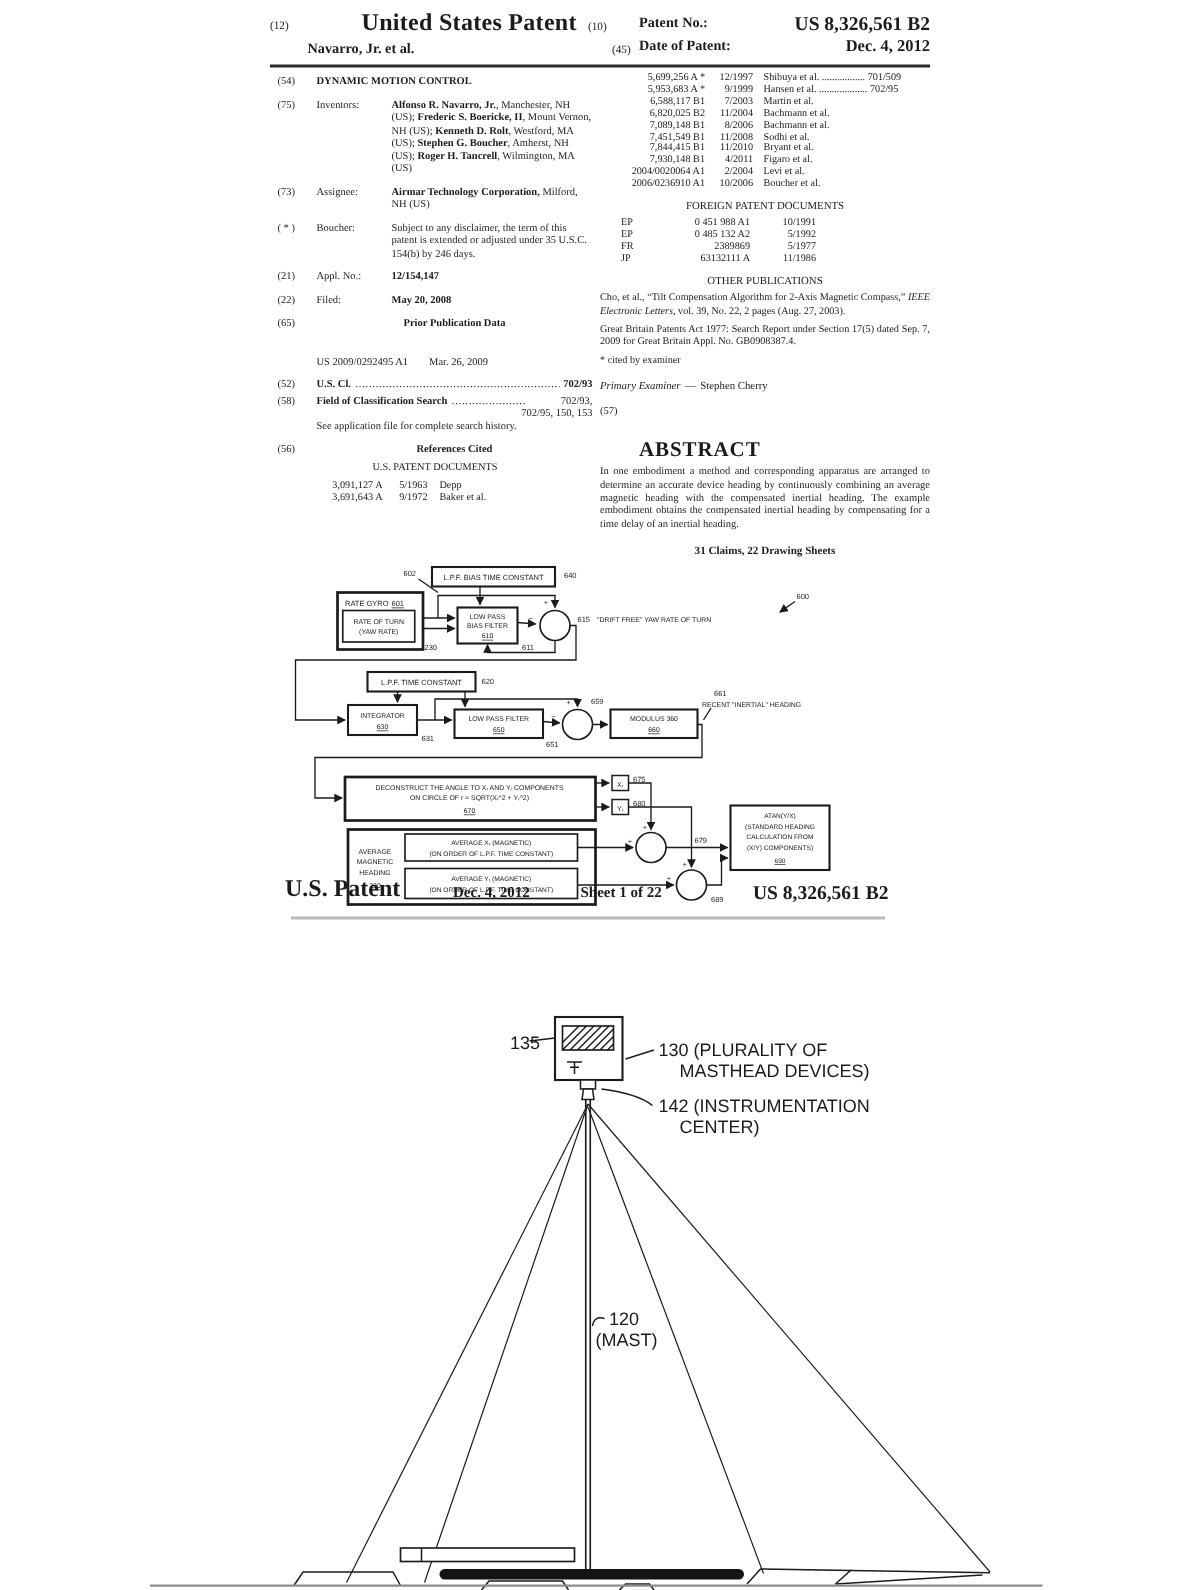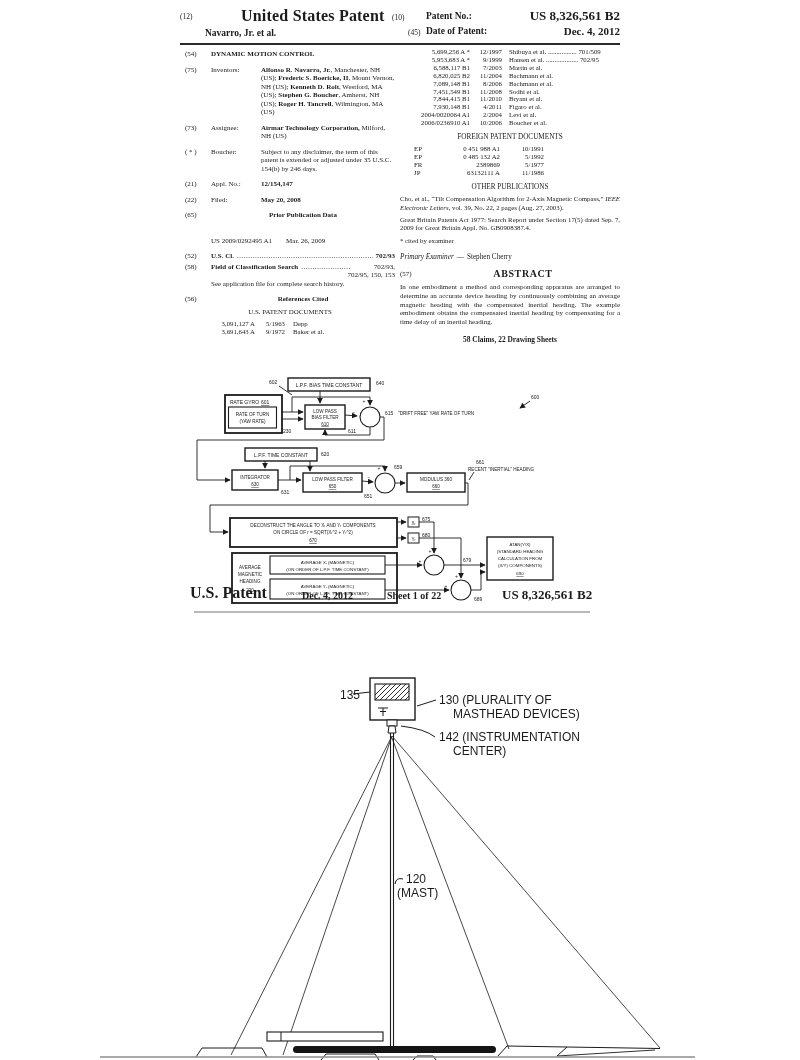--- a/index.html
+++ b/index.html
@@ -38,21 +38,21 @@
   .frow { display:flex; font-size:6.8px; line-height:8px; padding-left:14px; }
   .fcc { width:24px; }
   .fno { width:62px; text-align:right; }
   .fdate { width:44px; text-align:right; }
   .sec-title { text-align:center; font-size:7.2px; margin:6px 0 4px 0; }
   .pub { text-align:justify; font-size:6.8px; line-height:8.1px; margin-bottom:4px; }
   .cited { font-size:6.8px; margin-top:5px; }
   .examiner { font-size:7.2px; margin-top:8px; }
   .examiner .sep { margin:0 3px; }
   .abs-head { display:grid; grid-template-columns:26px 1fr; margin-top:9px; margin-bottom:5px; }
-  .abs-title { text-align:center; font-weight:bold; font-size:10px; letter-spacing:.6px; }
+  .abs-title { font-weight:bold; font-size:14px; letter-spacing:.6px;margin-top:27px; }
   .abstract { text-align:justify; font-size:7px; line-height:8.6px; }
   .claims { text-align:center; font-weight:bold; font-size:7.4px; margin-top:10px; }
   
   svg text { font-family:"Liberation Sans", sans-serif; fill:#1b1b1b; }
   .d5  { font-size:5px; }
   .d46 { font-size:4.6px; }
   .d44 { font-size:4.4px; }
   .boatlabel { font-size:12px; }
   
   #pg-divider { left:194px; top:611px; width:396px; height:1.5px; background:#b9b9b9; }
@@ -232,21 +232,21 @@
   <div class="sec-title">OTHER PUBLICATIONS</div>
   <p class="pub"><span>Cho, et al., “Tilt Compensation Algorithm for 2-Axis Magnetic Compass,” </span><i>IEEE Electronic Letters</i><span>, vol. 39, No. 22, 2 pages (Aug. 27, 2003).</span></p>
   <p class="pub">Great Britain Patents Act 1977: Search Report under Section 17(5) dated Sep. 7, 2009 for Great Britain Appl. No. GB0908387.4.</p>
   <p class="cited">* cited by examiner</p>
   <p class="examiner"><i>Primary Examiner</i><span class="sep">—</span><span>Stephen Cherry</span></p>
   <div class="abs-head">
     <span class="pnum">(57)</span>
     <span class="abs-title">ABSTRACT</span>
   </div>
   <p class="abstract">In one embodiment a method and corresponding apparatus are arranged to determine an accurate device heading by continuously combining an average magnetic heading with the compensated inertial heading. The example embodiment obtains the compensated inertial heading by compensating for a time delay of an inertial heading.</p>
-  <p class="claims">58 Claims, 22 Drawing Sheets</p>
+  <p class="claims">31 Claims, 22 Drawing Sheets</p>
 </div>
 
 <svg class="abs" style="left:180px;top:373px" width="440" height="235" viewBox="0 0 440 235">
   <defs>
     <marker id="arw" viewBox="0 0 8 8" refX="7" refY="4" markerWidth="6.5" markerHeight="6.5" orient="auto">
       <path d="M0,0 L8,4 L0,8 Z" fill="#1b1b1b"></path>
     </marker>
   </defs>
   <g fill="#fff" stroke="#1b1b1b">
     <rect x="108" y="5" width="82" height="13" stroke-width="1.4"></rect>

